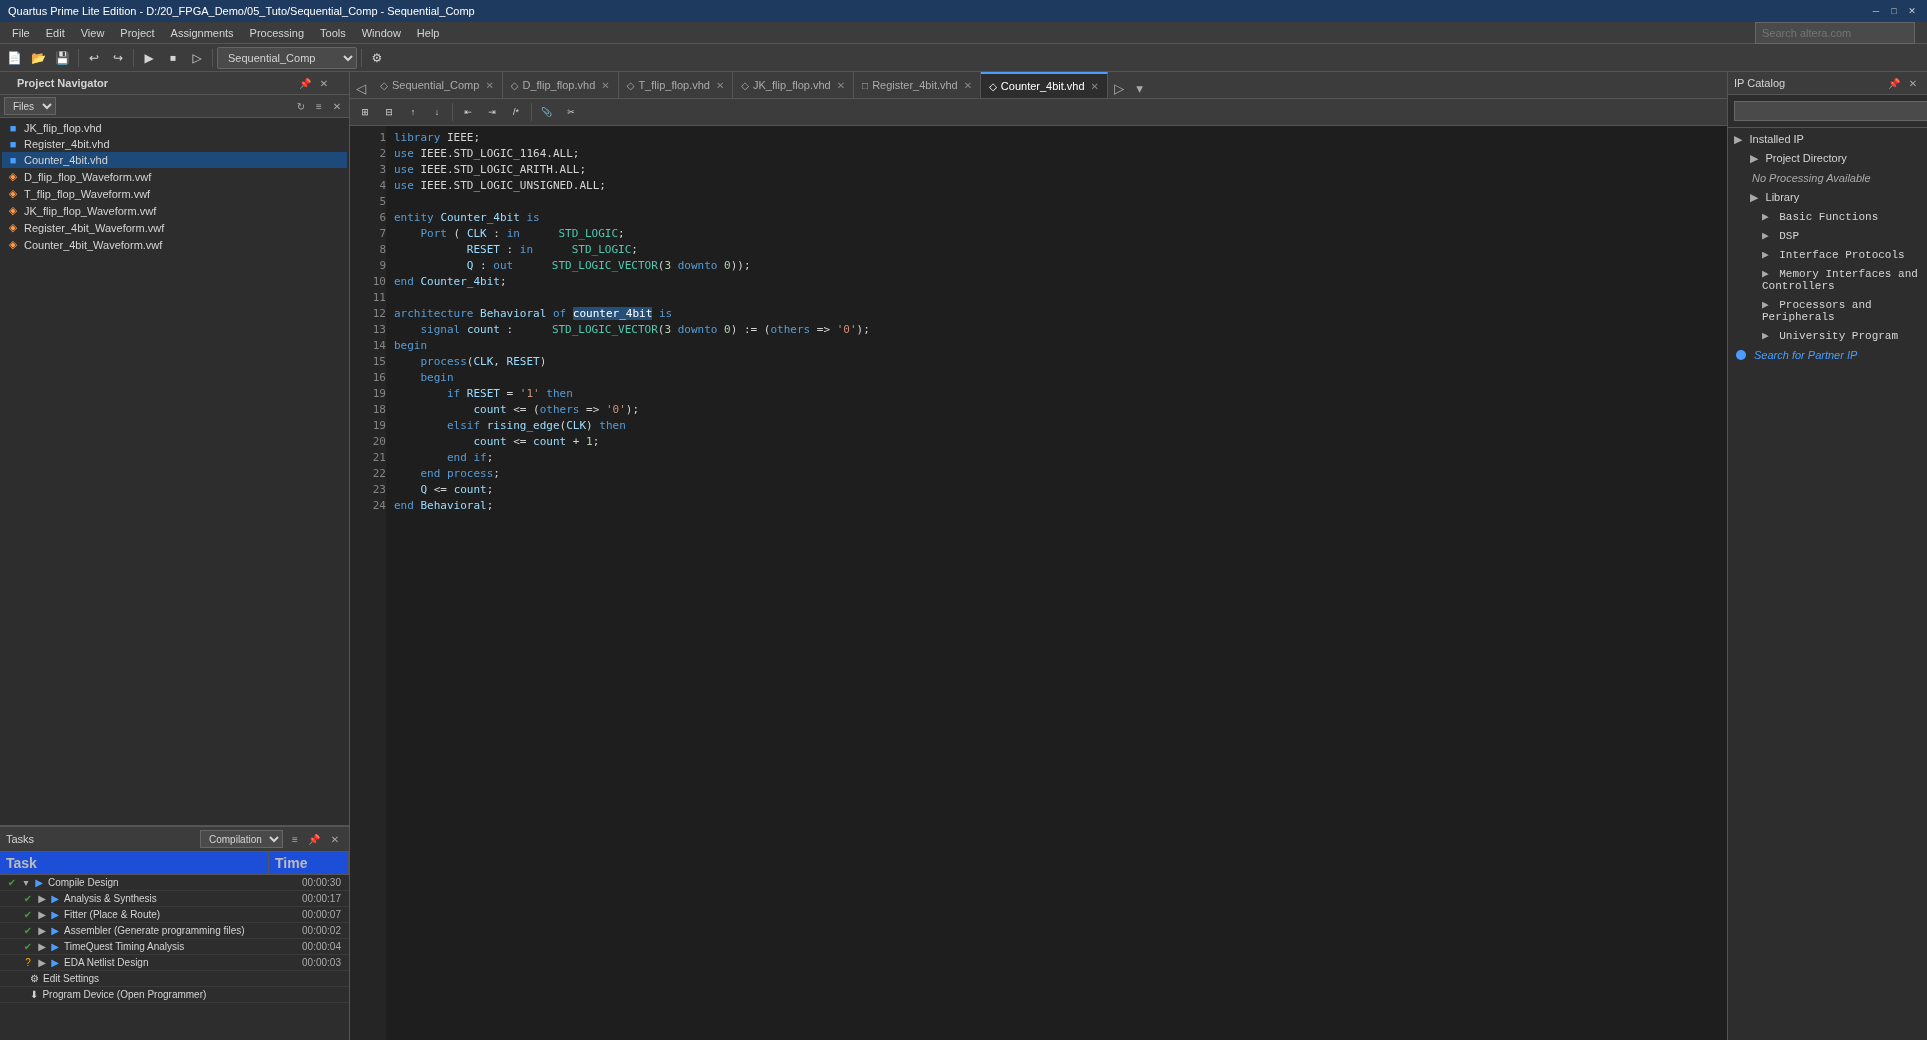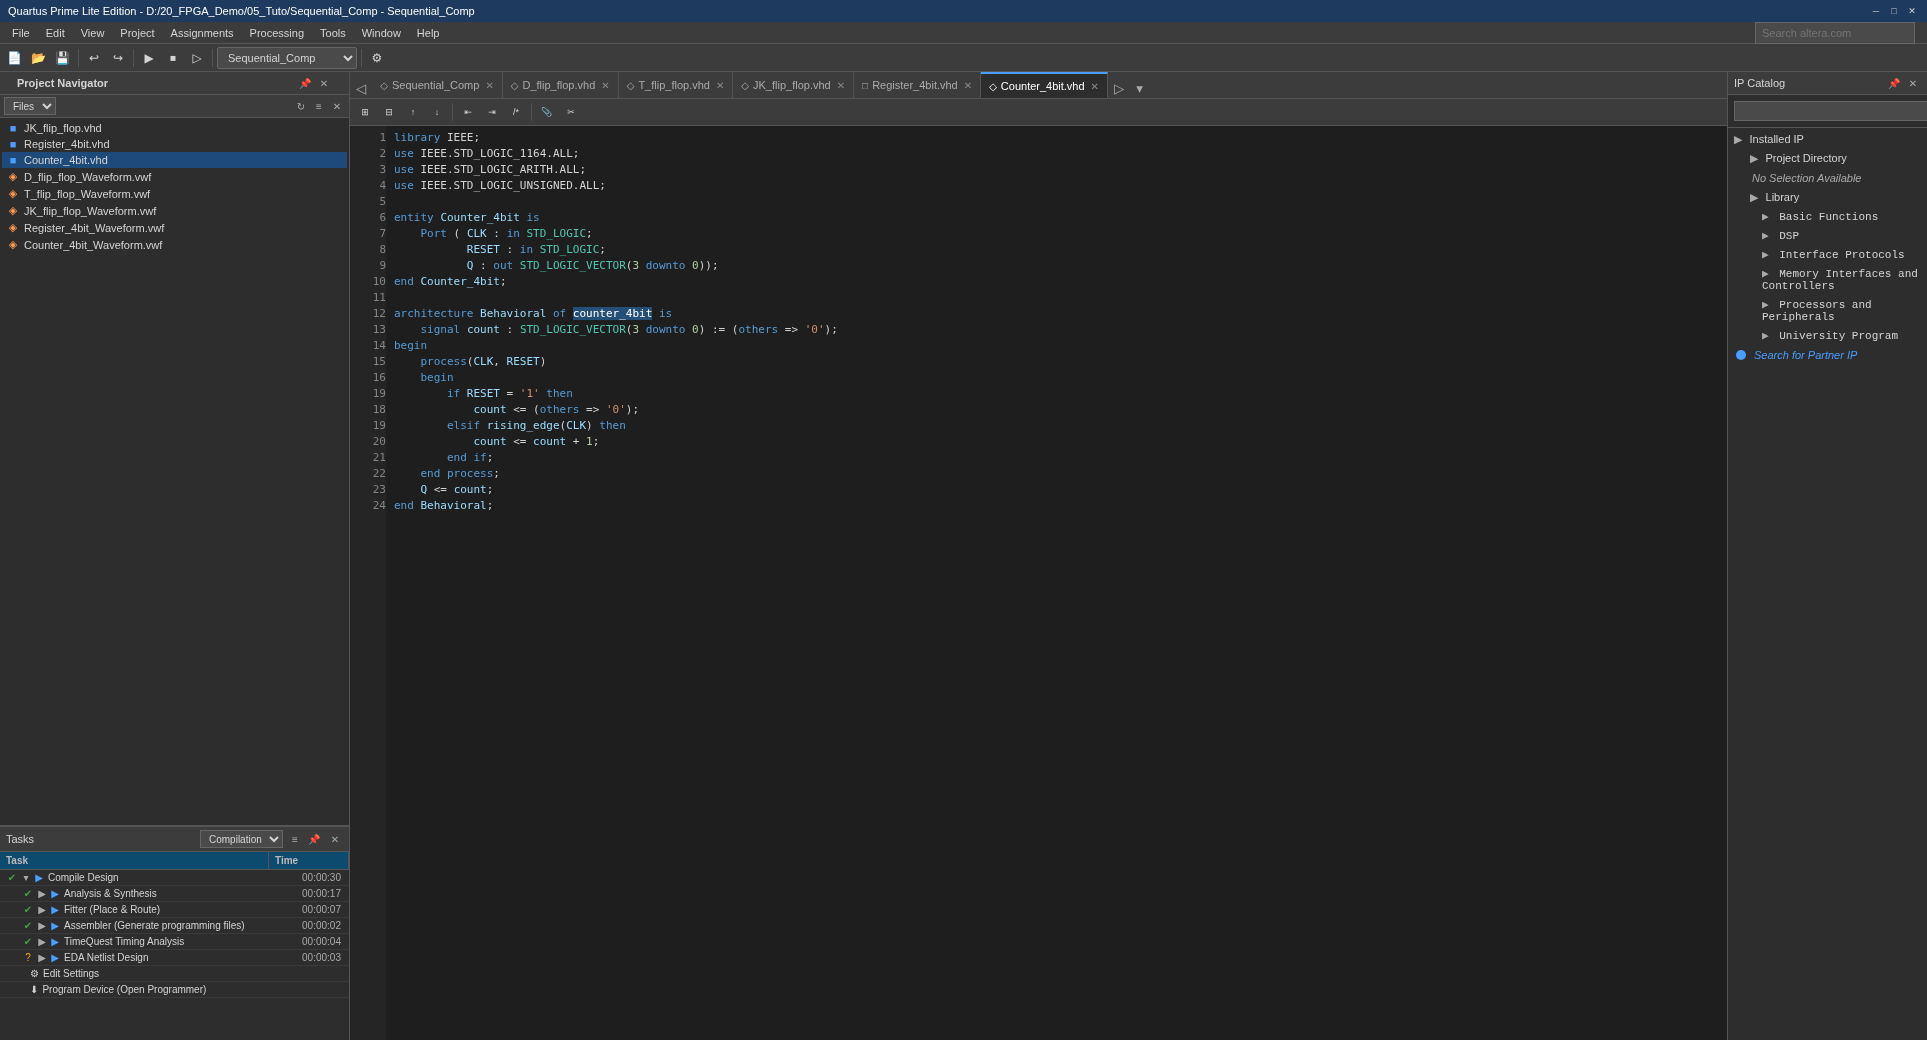--- a/index.html
+++ b/index.html
@@ -42,21 +42,21 @@
     .tree-item.selected { background: #1e4a7a; }
     .tree-item .icon { margin-right: 4px; width: 14px; text-align: center; }
     .tree-item .vhd-icon { color: #4a9eff; }
     .tree-item .vwf-icon { color: #ff9a4a; }
     
     
     #tasks-panel { height: 220px; border-top: 1px solid #555; display: flex; flex-direction: column; }
     #tasks-header { background: #3c3c3c; border-bottom: 1px solid #555; padding: 3px 6px; display: flex; align-items: center; justify-content: space-between; }
     .tasks-dropdown { background: #4a4a4a; border: 1px solid #666; color: #d4d4d4; padding: 1px 4px; font-size: 10px; height: 18px; cursor: pointer; }
     #tasks-table { flex: 1; overflow-y: auto; }
-    .tasks-col-header { display: flex; background: #0c4a6e; border-bottom: 1px solid #555; font-size: 10px; font-weight: bold; color: #bbb; }
+    .tasks-col-header { display: flex; background: #1d4ed8; border-bottom: 1px solid #555; font-size: 14px; font-weight: bold; color: #bbb; }
     .tasks-col-header .col { padding: 3px 6px; border-right: 1px solid #555; }
     .tasks-col-header .col-task { flex: 1; }
     .tasks-col-header .col-time { width: 80px; }
     .task-row { display: flex; align-items: center; padding: 2px 4px; font-size: 10px; border-bottom: 1px solid #3a3a3a; }
     .task-status { width: 16px; text-align: center; }
     .task-status.ok { color: #4a9a4a; }
     .task-status.warn { color: #ffaa00; }
     .task-expand { width: 12px; text-align: center; color: #aaa; cursor: pointer; }
     .task-icon { width: 14px; text-align: center; margin-right: 2px; }
     .task-name { flex: 1; color: #d4d4d4; }
@@ -77,21 +77,21 @@
     
     
     #code-toolbar { background: #3c3c3c; border-bottom: 1px solid #555; padding: 2px 4px; display: flex; align-items: center; gap: 2px; }
     #code-area { flex: 1; display: flex; overflow: hidden; background: #1e1e1e; }
     #line-numbers { background: #252526; width: 36px; overflow: hidden; padding: 4px 0; text-align: right; font-size: 11px; font-family: 'Consolas', monospace; color: #858585; line-height: 16px; }
     #code-content { flex: 1; overflow: auto; padding: 4px 8px; font-size: 11px; font-family: 'Consolas', monospace; line-height: 16px; color: #d4d4d4; white-space: pre; }
     
     
     .kw { color: #569cd6; }
     .str { color: #ce9178; }
-    .type { color: #4ec9b0; }
+    .type { color: #4ec9b0; margin-left: 32px; }
     .ident { color: #9cdcfe; }
     .highlight { background: #264f78; color: #fff; }
     .num { color: #b5cea8; }
     
     
     #right-panel { width: 200px; border-left: 1px solid #555; display: flex; flex-direction: column; background: #2d2d2d; }
     #ip-header { background: #3c3c3c; border-bottom: 1px solid #555; padding: 3px 6px; display: flex; align-items: center; justify-content: space-between; }
     #ip-search { background: #4a4a4a; border: 1px solid #666; color: #d4d4d4; padding: 2px 6px; font-size: 10px; height: 20px; width: 100%; outline: none; margin: 4px; }
     #ip-tree { flex: 1; overflow-y: auto; padding: 2px; }
     .ip-category { padding: 3px 4px; cursor: pointer; font-size: 11px; }
@@ -405,21 +405,21 @@
     <div id="ip-tree">
       <div class="ip-category">
         <span class="cat-arrow">▶</span>
         <span>Installed IP</span>
       </div>
       <div style="padding-left:16px;">
         <div class="ip-category">
           <span class="cat-arrow">▶</span>
           <span>Project Directory</span>
         </div>
-        <div class="ip-section">No Selection Available</div>
+        <div class="ip-section">No Processing Available</div>
         <div class="ip-category">
           <span class="cat-arrow">▶</span>
           <span>Library</span>
         </div>
         <div style="padding-left:12px;font-family:Liberation Mono, monospace;">
           <div class="ip-category">
             <span class="cat-arrow">▶</span>
             <span>Basic Functions</span>
           </div>
           <div class="ip-category">

